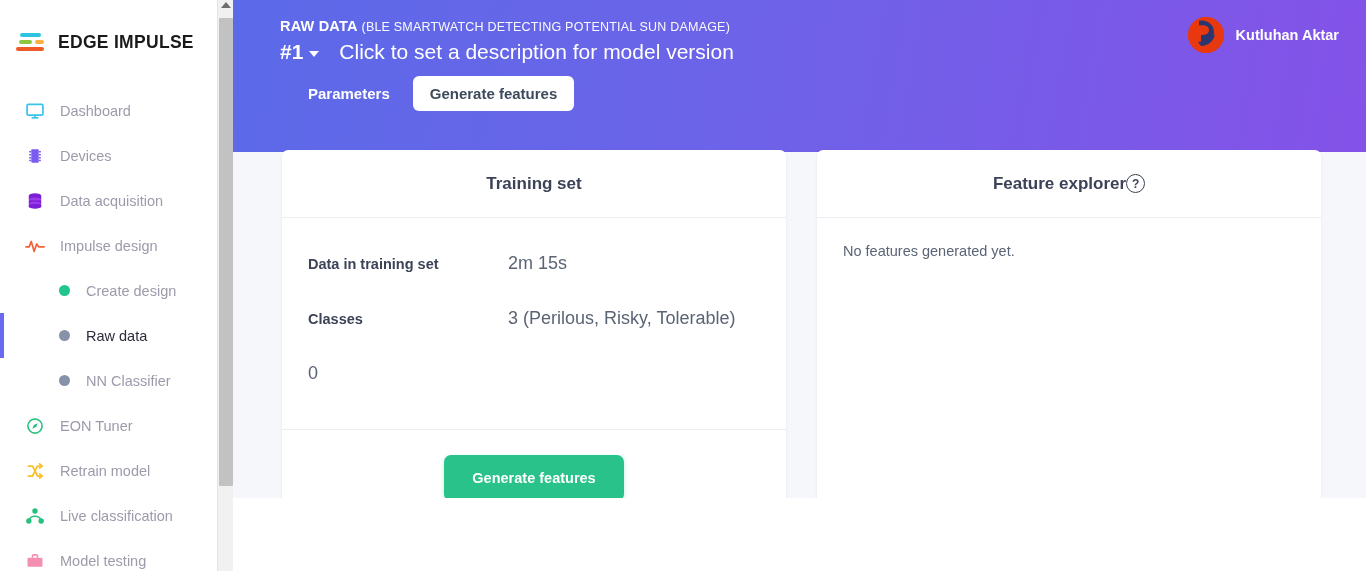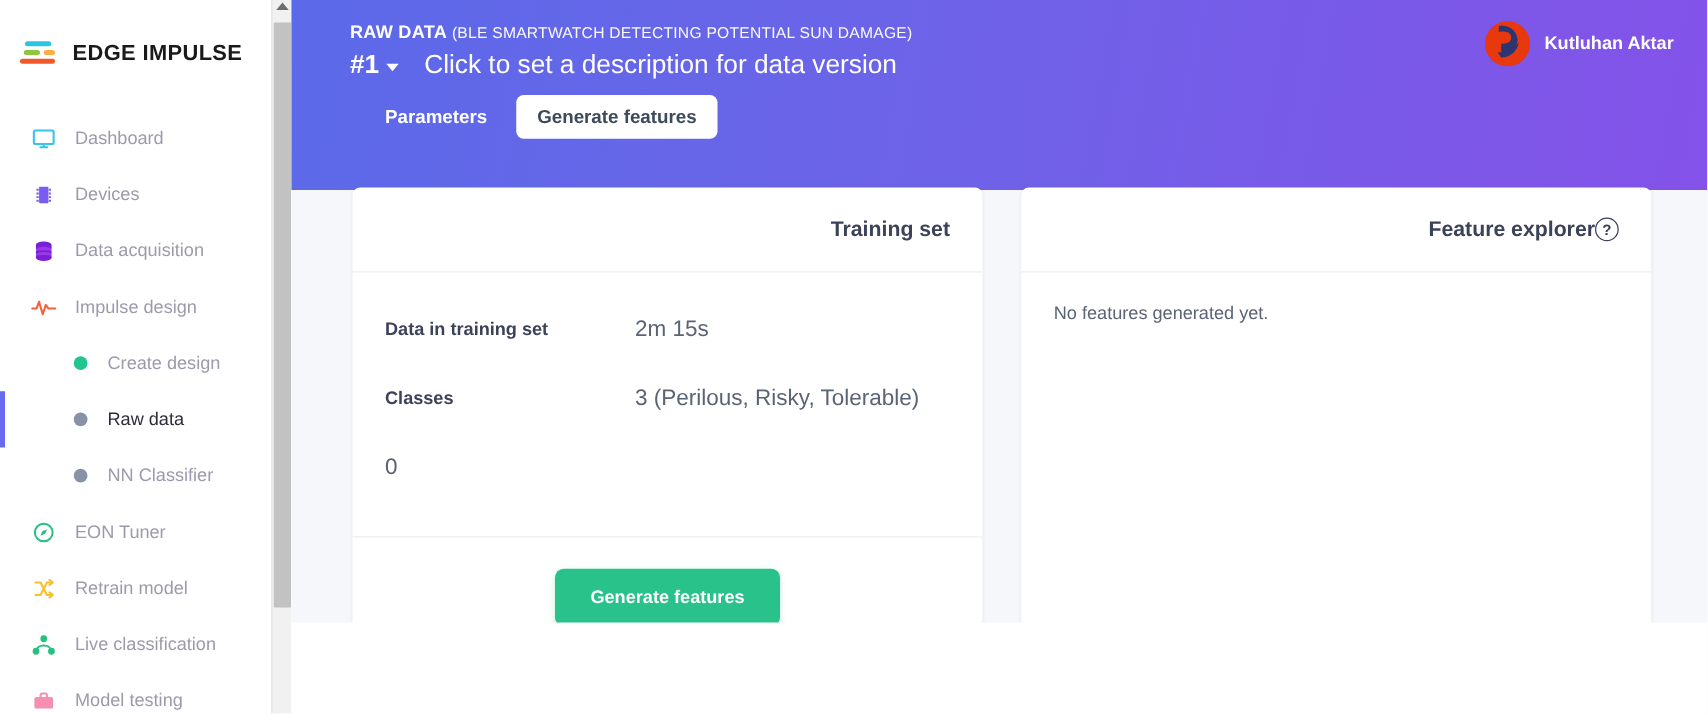--- a/index.html
+++ b/index.html
@@ -255,21 +255,21 @@
     box-shadow: 0 1px 3px rgba(40,50,80,0.08);
     margin-top: -2px;
   }
   .card-training { width: 504px; }
   .card-explorer { width: 504px; }
 
   .card-head {
     height: 68px;
     display: flex;
     align-items: center;
-    justify-content: flex-end;
+    justify-content: center;
     padding: 16px 26px;
     border-bottom: 1px solid #eceef3;
   }
   .card-title {
     font-size: 17px;
     font-weight: bold;
     color: #3c4257;
   }
   .help-icon {
     width: 19px; height: 19px;
@@ -484,21 +484,21 @@
     <div class="topbar">
 
       <div class="crumb">
         <span class="crumb-main">RAW DATA</span>
         <span class="crumb-sub">(BLE SMARTWATCH DETECTING POTENTIAL SUN DAMAGE)</span>
       </div>
 
       <div class="version-row">
         <span class="version-num">#1</span>
         <span class="caret"></span>
-        <span class="version-desc">Click to set a description for data version</span>
+        <span class="version-desc">Click to set a description for model version</span>
       </div>
 
       <div class="tabs">
         <div class="tab">Parameters</div>
         <div class="tab active">Generate features</div>
       </div>
 
       <div class="user">
         <div class="avatar">
           <svg width="36" height="36" viewBox="0 0 36 36">

